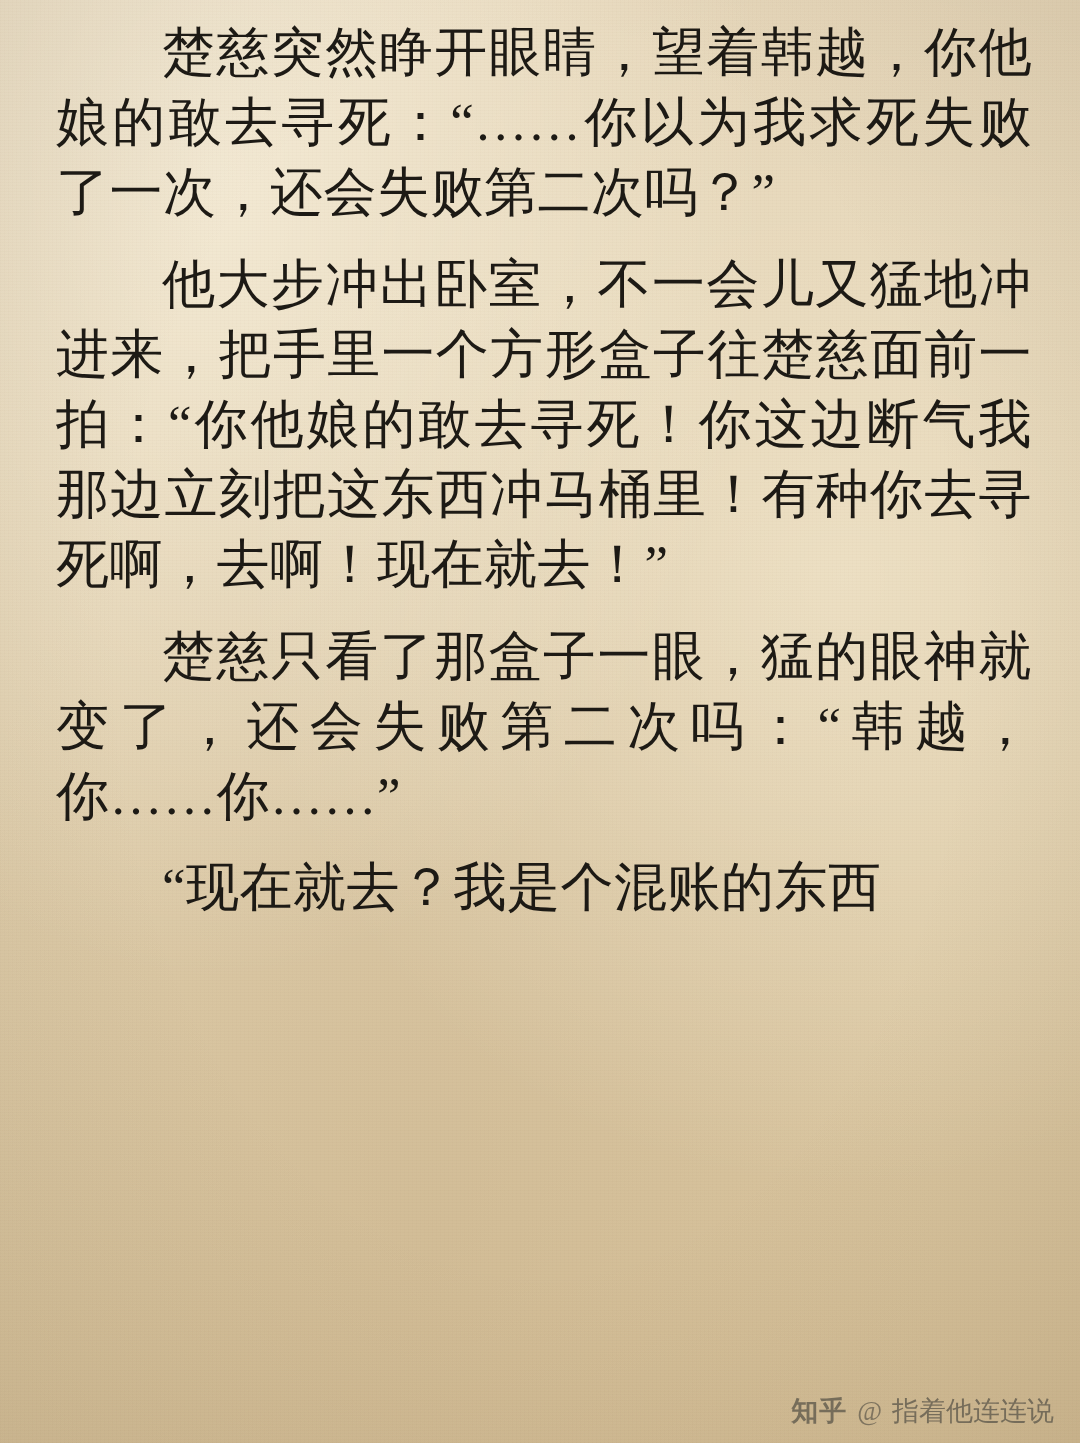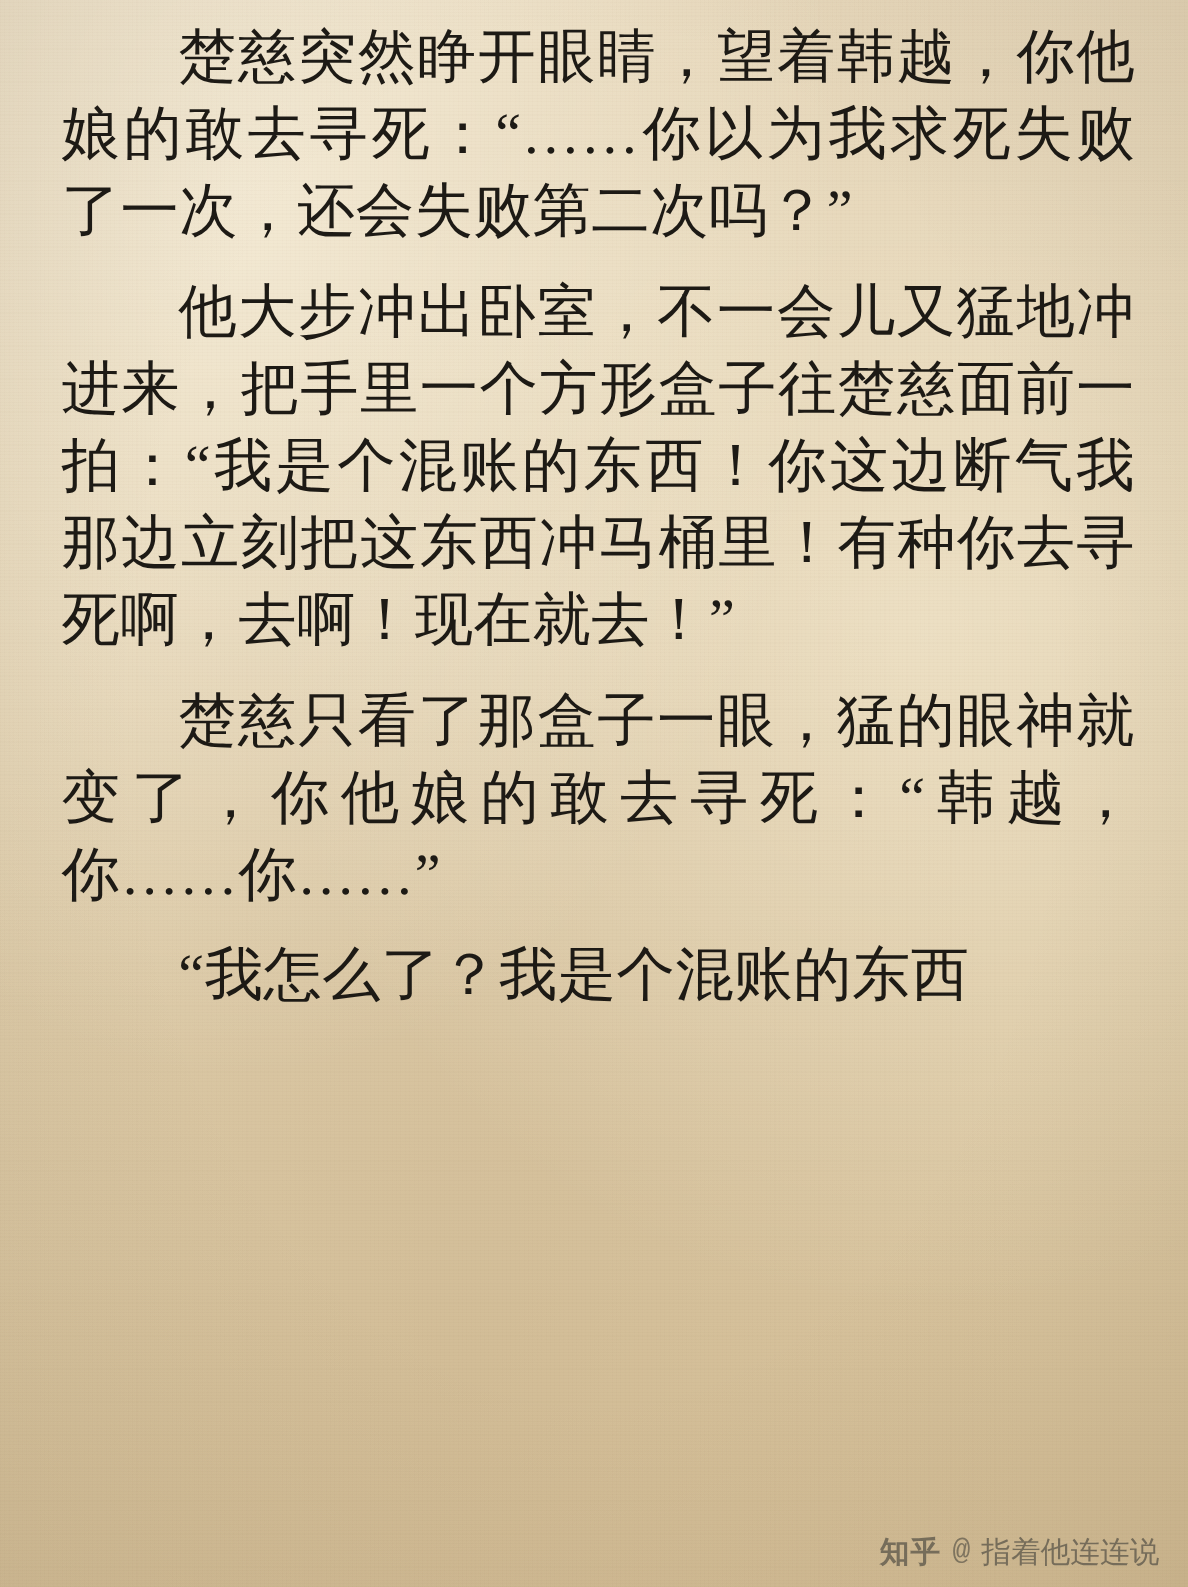--- a/index.html
+++ b/index.html
@@ -61,21 +61,21 @@
   #watermark {
     position: absolute;
     right: 26px;
     bottom: 14px;
     z-index: 5;
     display: flex;
     align-items: center;
     gap: 10px;
     color: #6f6756;
     font-size: 27px;
-    font-family: Liberation Mono, monospace;
+    font-family: Liberation Serif, serif;
     opacity: 0.92;
     white-space: nowrap;
   }
   #watermark .zh-logo {
     font-weight: 700;
     font-size: 27px;
     letter-spacing: 1px;
     color: #6f6756;
   }
   #watermark .sep {
@@ -90,23 +90,23 @@
 </style>
 </head>
 <body>
 
 <div id="page">
 
   <div id="grain"></div>
 
   <div class="body-text">
     <p class="para">楚慈突然睁开眼睛，望着韩越，你他娘的敢去寻死：“……你以为我求死失败了一次，还会失败第二次吗？”</p>
-    <p class="para">他大步冲出卧室，不一会儿又猛地冲进来，把手里一个方形盒子往楚慈面前一拍：“我是个混账的东西！你这边断气我那边立刻把这东西冲马桶里！有种你去寻死啊，去啊！现在就去！”</p>
-    <p class="para">楚慈只看了那盒子一眼，猛的眼神就变了，你他娘的敢去寻死：“韩越，你……你……”</p>
-    <p class="para">“我怎么了？我是个混账的东西</p>
+    <p class="para">他大步冲出卧室，不一会儿又猛地冲进来，把手里一个方形盒子往楚慈面前一拍：“你他娘的敢去寻死！你这边断气我那边立刻把这东西冲马桶里！有种你去寻死啊，去啊！现在就去！”</p>
+    <p class="para">楚慈只看了那盒子一眼，猛的眼神就变了，还会失败第二次吗：“韩越，你……你……”</p>
+    <p class="para">“现在就去？我是个混账的东西</p>
   </div>
 
   <div id="vignette"></div>
 
   <div id="watermark">
     <span class="zh-logo">知乎</span>
     <span class="sep">@</span>
     <span class="handle">指着他连连说</span>
   </div>
 

